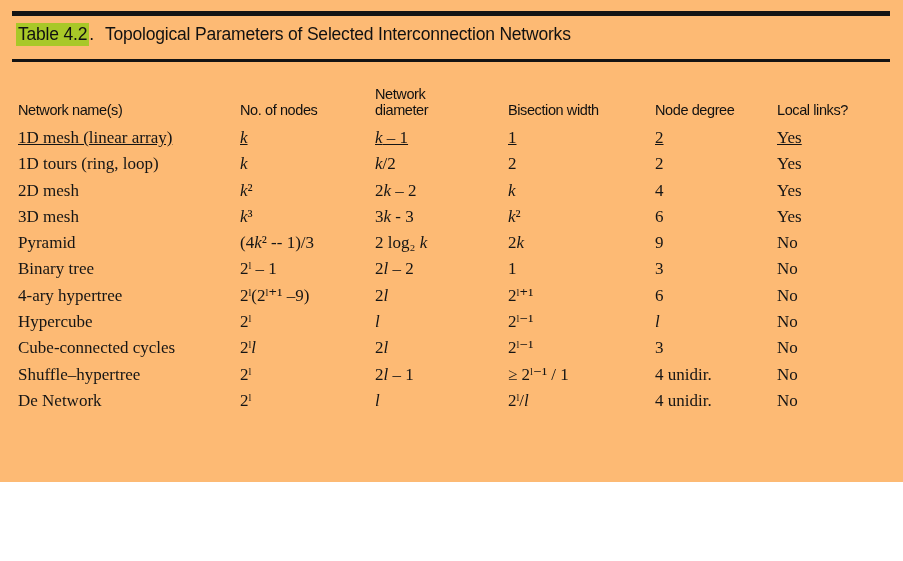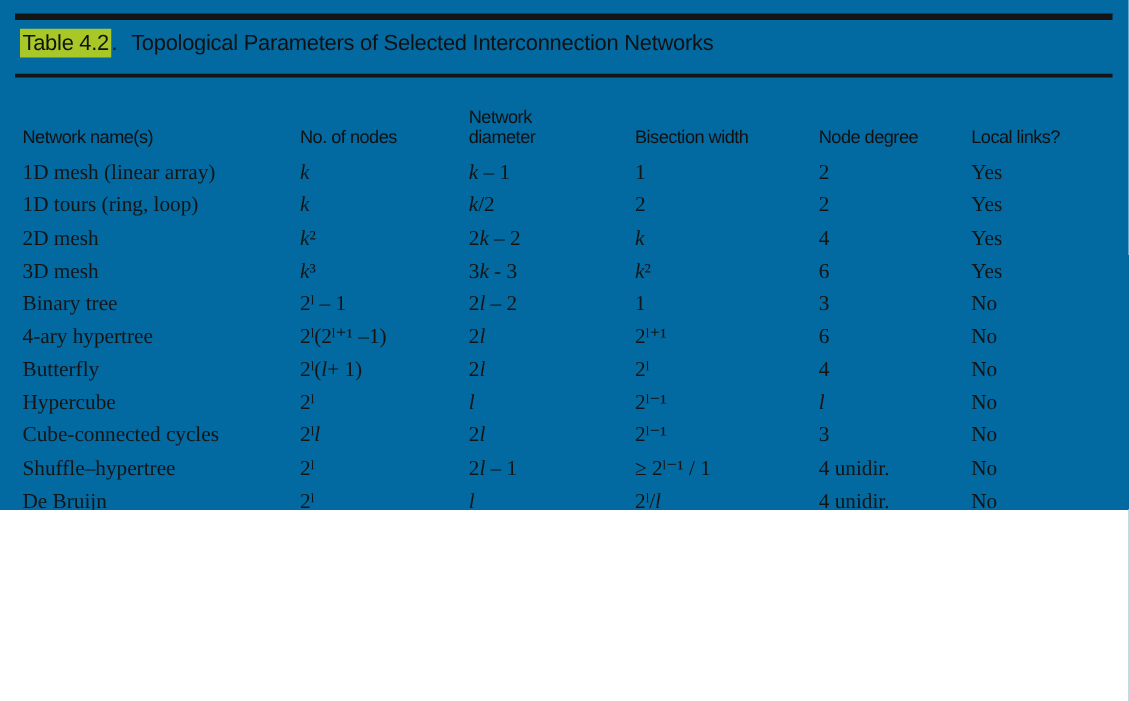--- a/index.html
+++ b/index.html
@@ -3,22 +3,22 @@
 <meta charset="utf-8">
 <style>
   html, body {
     margin: 0;
     padding: 0;
     background: #ffffff;
   }
   #page {
     position: relative;
     width: 903px;
-    height: 408px;
-    background: #0369a1;
+    height: 482px;
+    background: #fdba74;
     overflow: hidden;
     font-family: "Liberation Serif", "DejaVu Serif", serif;
     color: #1a1a1a;
   }
 
   
   .rule {
     position: absolute;
     left: 12px;
     width: 878px;
@@ -74,21 +74,21 @@
     white-space: pre-line;
   }
   tbody td {
     font-family: "Liberation Serif", "DejaVu Serif", serif;
     font-size: 17px;
     color: #151515;
     height: 26.3px;
     line-height: 26.3px;
     white-space: nowrap;
   }
-  tbody tr:first-child td { padding-top: 7px; }
+  tbody tr:first-child td { padding-top: 7px; text-decoration: underline; }
 
   
   .c-name  { width: 222px; padding-left: 18px !important; }
   .c-nodes { width: 135px; }
   .c-diam  { width: 133px; }
   .c-bisec { width: 147px; }
   .c-deg   { width: 122px; }
   .c-local { width: 126px; }
 
   thead .c-name  { padding-left: 18px !important; }
@@ -166,41 +166,41 @@
         </tr>
         <tr>
           <td class="c-name">3D mesh</td>
           <td class="c-nodes"><i>k</i>³</td>
           <td class="c-diam">3<i>k</i> - 3</td>
           <td class="c-bisec"><i>k</i>²</td>
           <td class="c-deg">6</td>
           <td class="c-local">Yes</td>
         </tr>
         <tr>
+          <td class="c-name">Pyramid</td>
+          <td class="c-nodes">(4<i>k</i>² -- 1)/3</td>
+          <td class="c-diam">2 log₂ <i>k</i></td>
+          <td class="c-bisec">2<i>k</i></td>
+          <td class="c-deg">9</td>
+          <td class="c-local">No</td>
+        </tr>
+        <tr>
           <td class="c-name">Binary tree</td>
           <td class="c-nodes">2ˡ – 1</td>
           <td class="c-diam">2<i>l</i> – 2</td>
           <td class="c-bisec">1</td>
           <td class="c-deg">3</td>
           <td class="c-local">No</td>
         </tr>
         <tr>
           <td class="c-name">4-ary hypertree</td>
-          <td class="c-nodes">2ˡ(2ˡ⁺¹ –1)</td>
+          <td class="c-nodes">2ˡ(2ˡ⁺¹ –9)</td>
           <td class="c-diam">2<i>l</i></td>
           <td class="c-bisec">2ˡ⁺¹</td>
           <td class="c-deg">6</td>
-          <td class="c-local">No</td>
-        </tr>
-        <tr>
-          <td class="c-name">Butterfly</td>
-          <td class="c-nodes">2ˡ(<i>l</i>+ 1)</td>
-          <td class="c-diam">2<i>l</i></td>
-          <td class="c-bisec">2ˡ</td>
-          <td class="c-deg">4</td>
           <td class="c-local">No</td>
         </tr>
         <tr>
           <td class="c-name">Hypercube</td>
           <td class="c-nodes">2ˡ</td>
           <td class="c-diam"><i>l</i></td>
           <td class="c-bisec">2ˡ⁻¹</td>
           <td class="c-deg"><i>l</i></td>
           <td class="c-local">No</td>
         </tr>
@@ -214,21 +214,21 @@
         </tr>
         <tr>
           <td class="c-name">Shuffle–hypertree</td>
           <td class="c-nodes">2ˡ</td>
           <td class="c-diam">2<i>l</i> – 1</td>
           <td class="c-bisec">≥ 2ˡ⁻¹ / 1</td>
           <td class="c-deg">4 unidir.</td>
           <td class="c-local">No</td>
         </tr>
         <tr>
-          <td class="c-name">De Bruijn</td>
+          <td class="c-name">De Network</td>
           <td class="c-nodes">2ˡ</td>
           <td class="c-diam"><i>l</i></td>
           <td class="c-bisec">2ˡ/<i>l</i></td>
           <td class="c-deg">4 unidir.</td>
           <td class="c-local">No</td>
         </tr>
       </tbody>
   </table>
 
   <div class="rule rule-body-end"></div>

